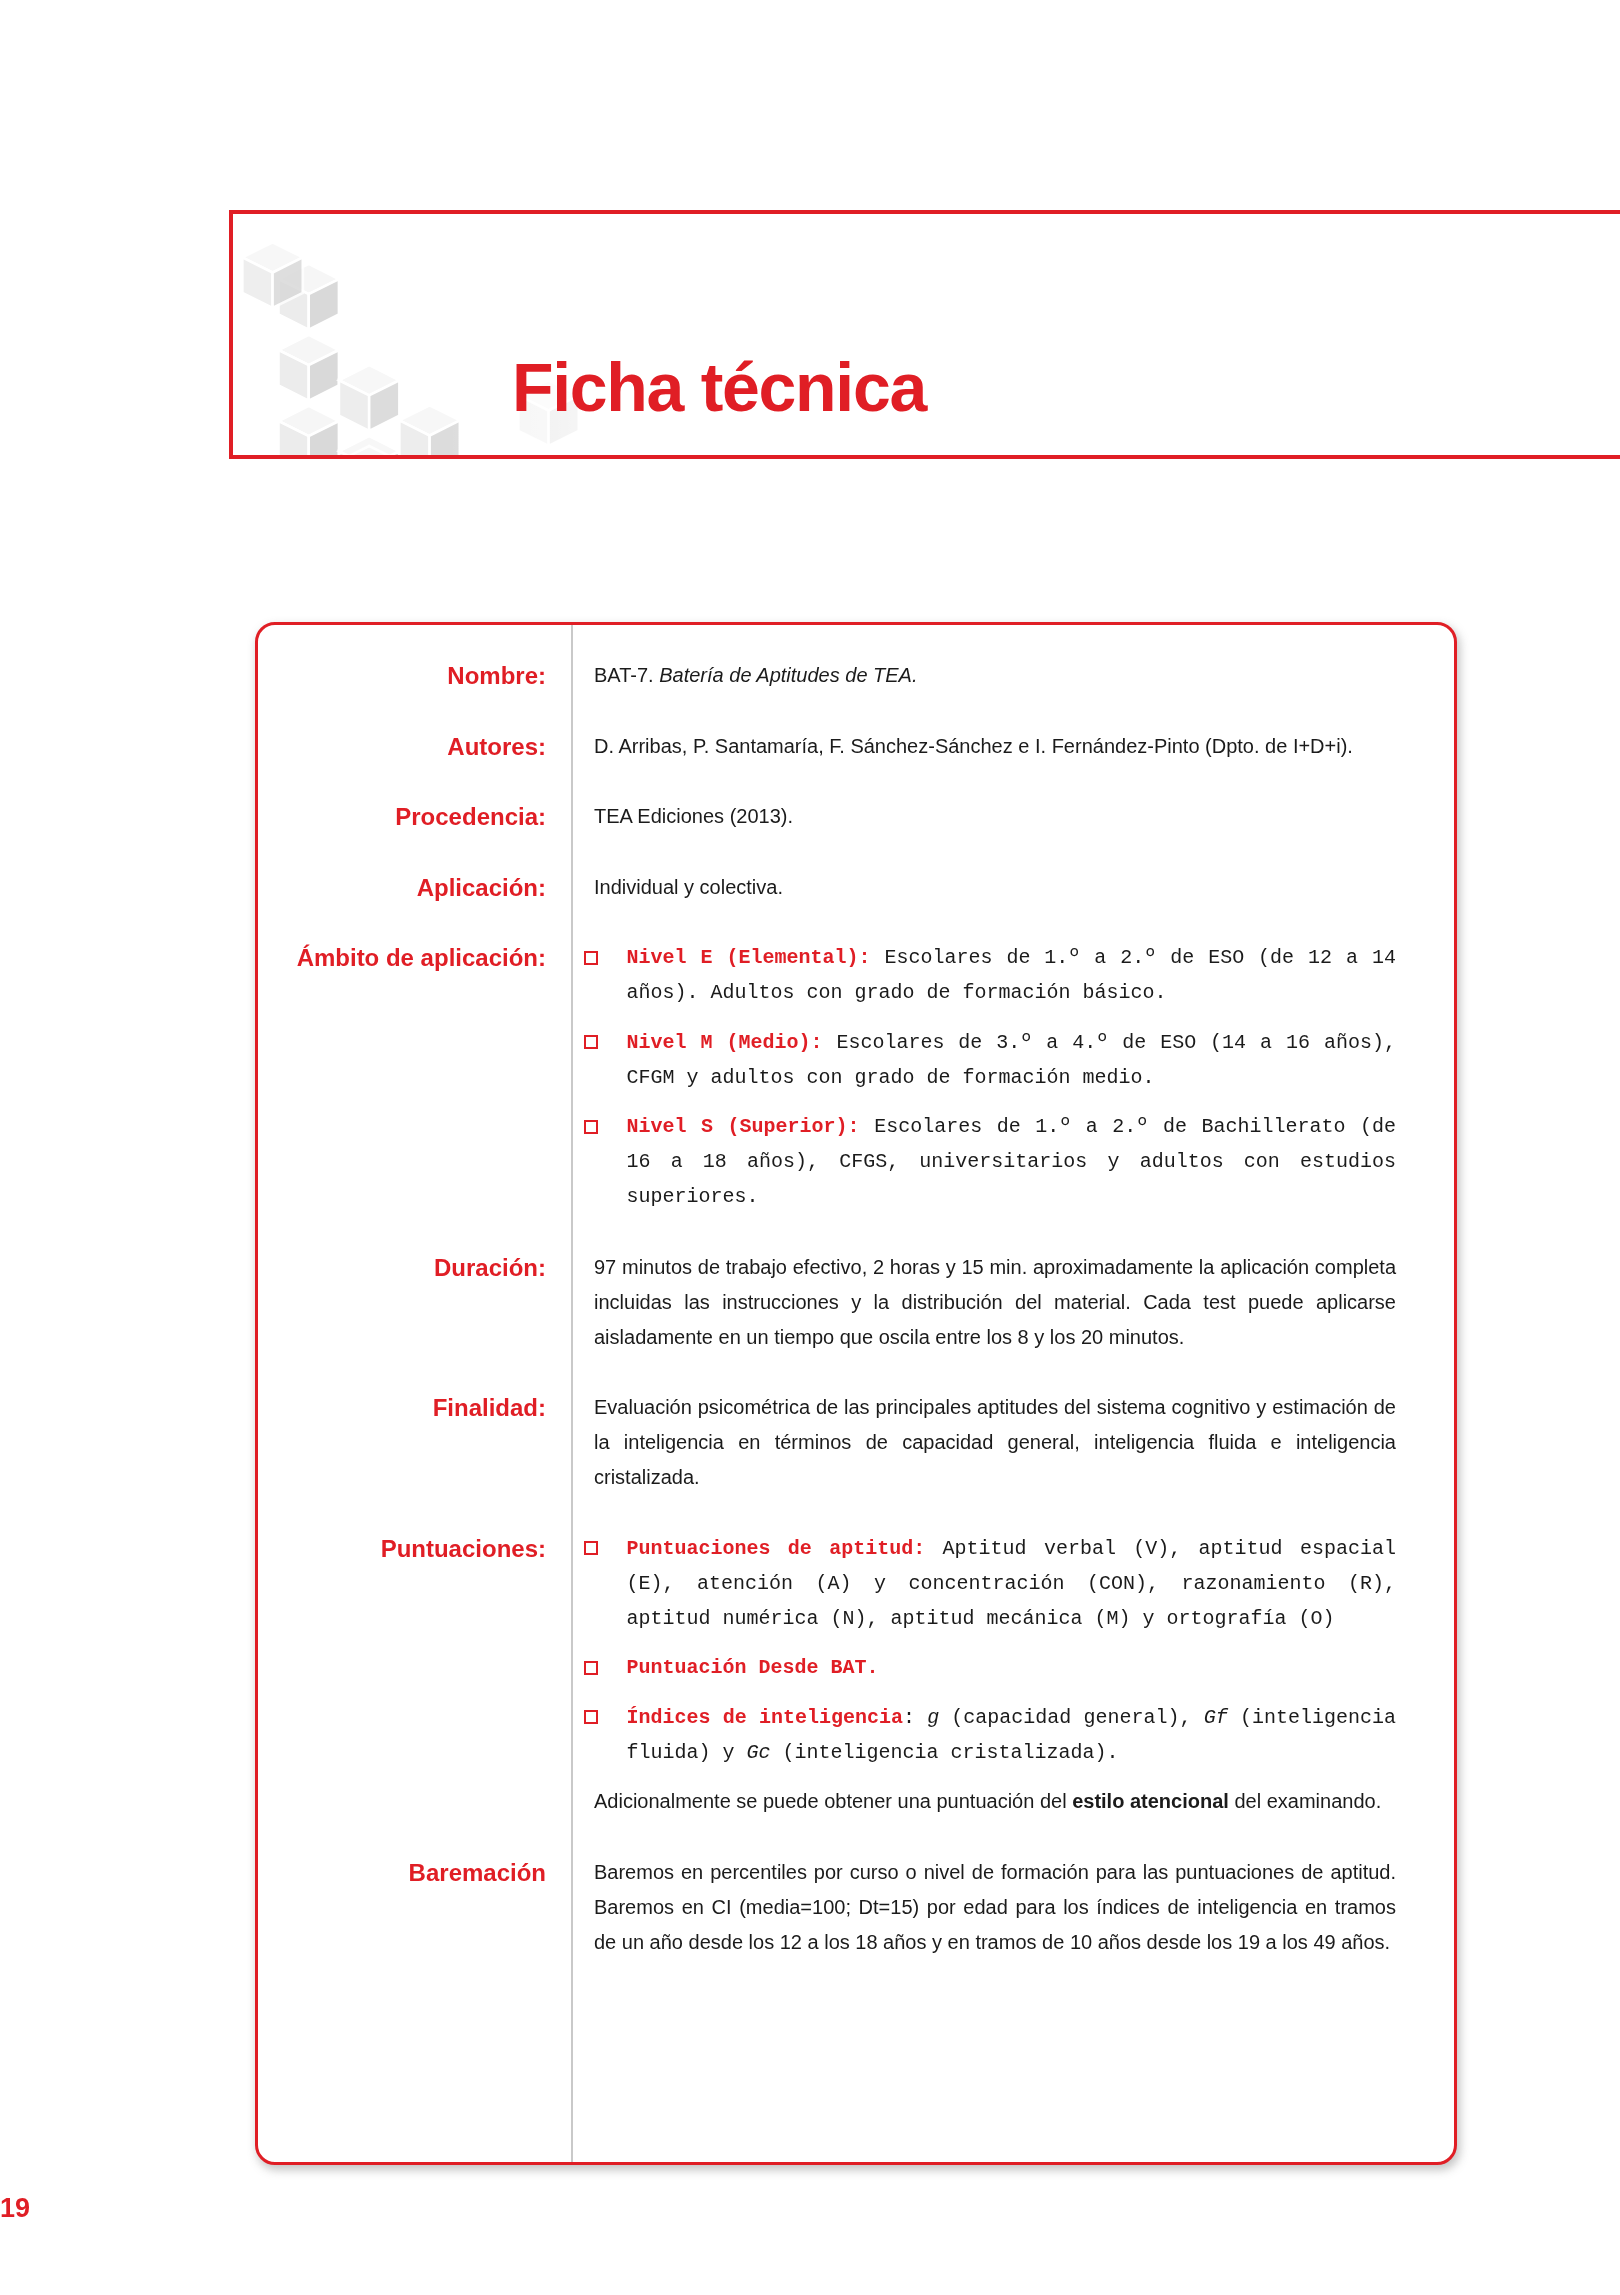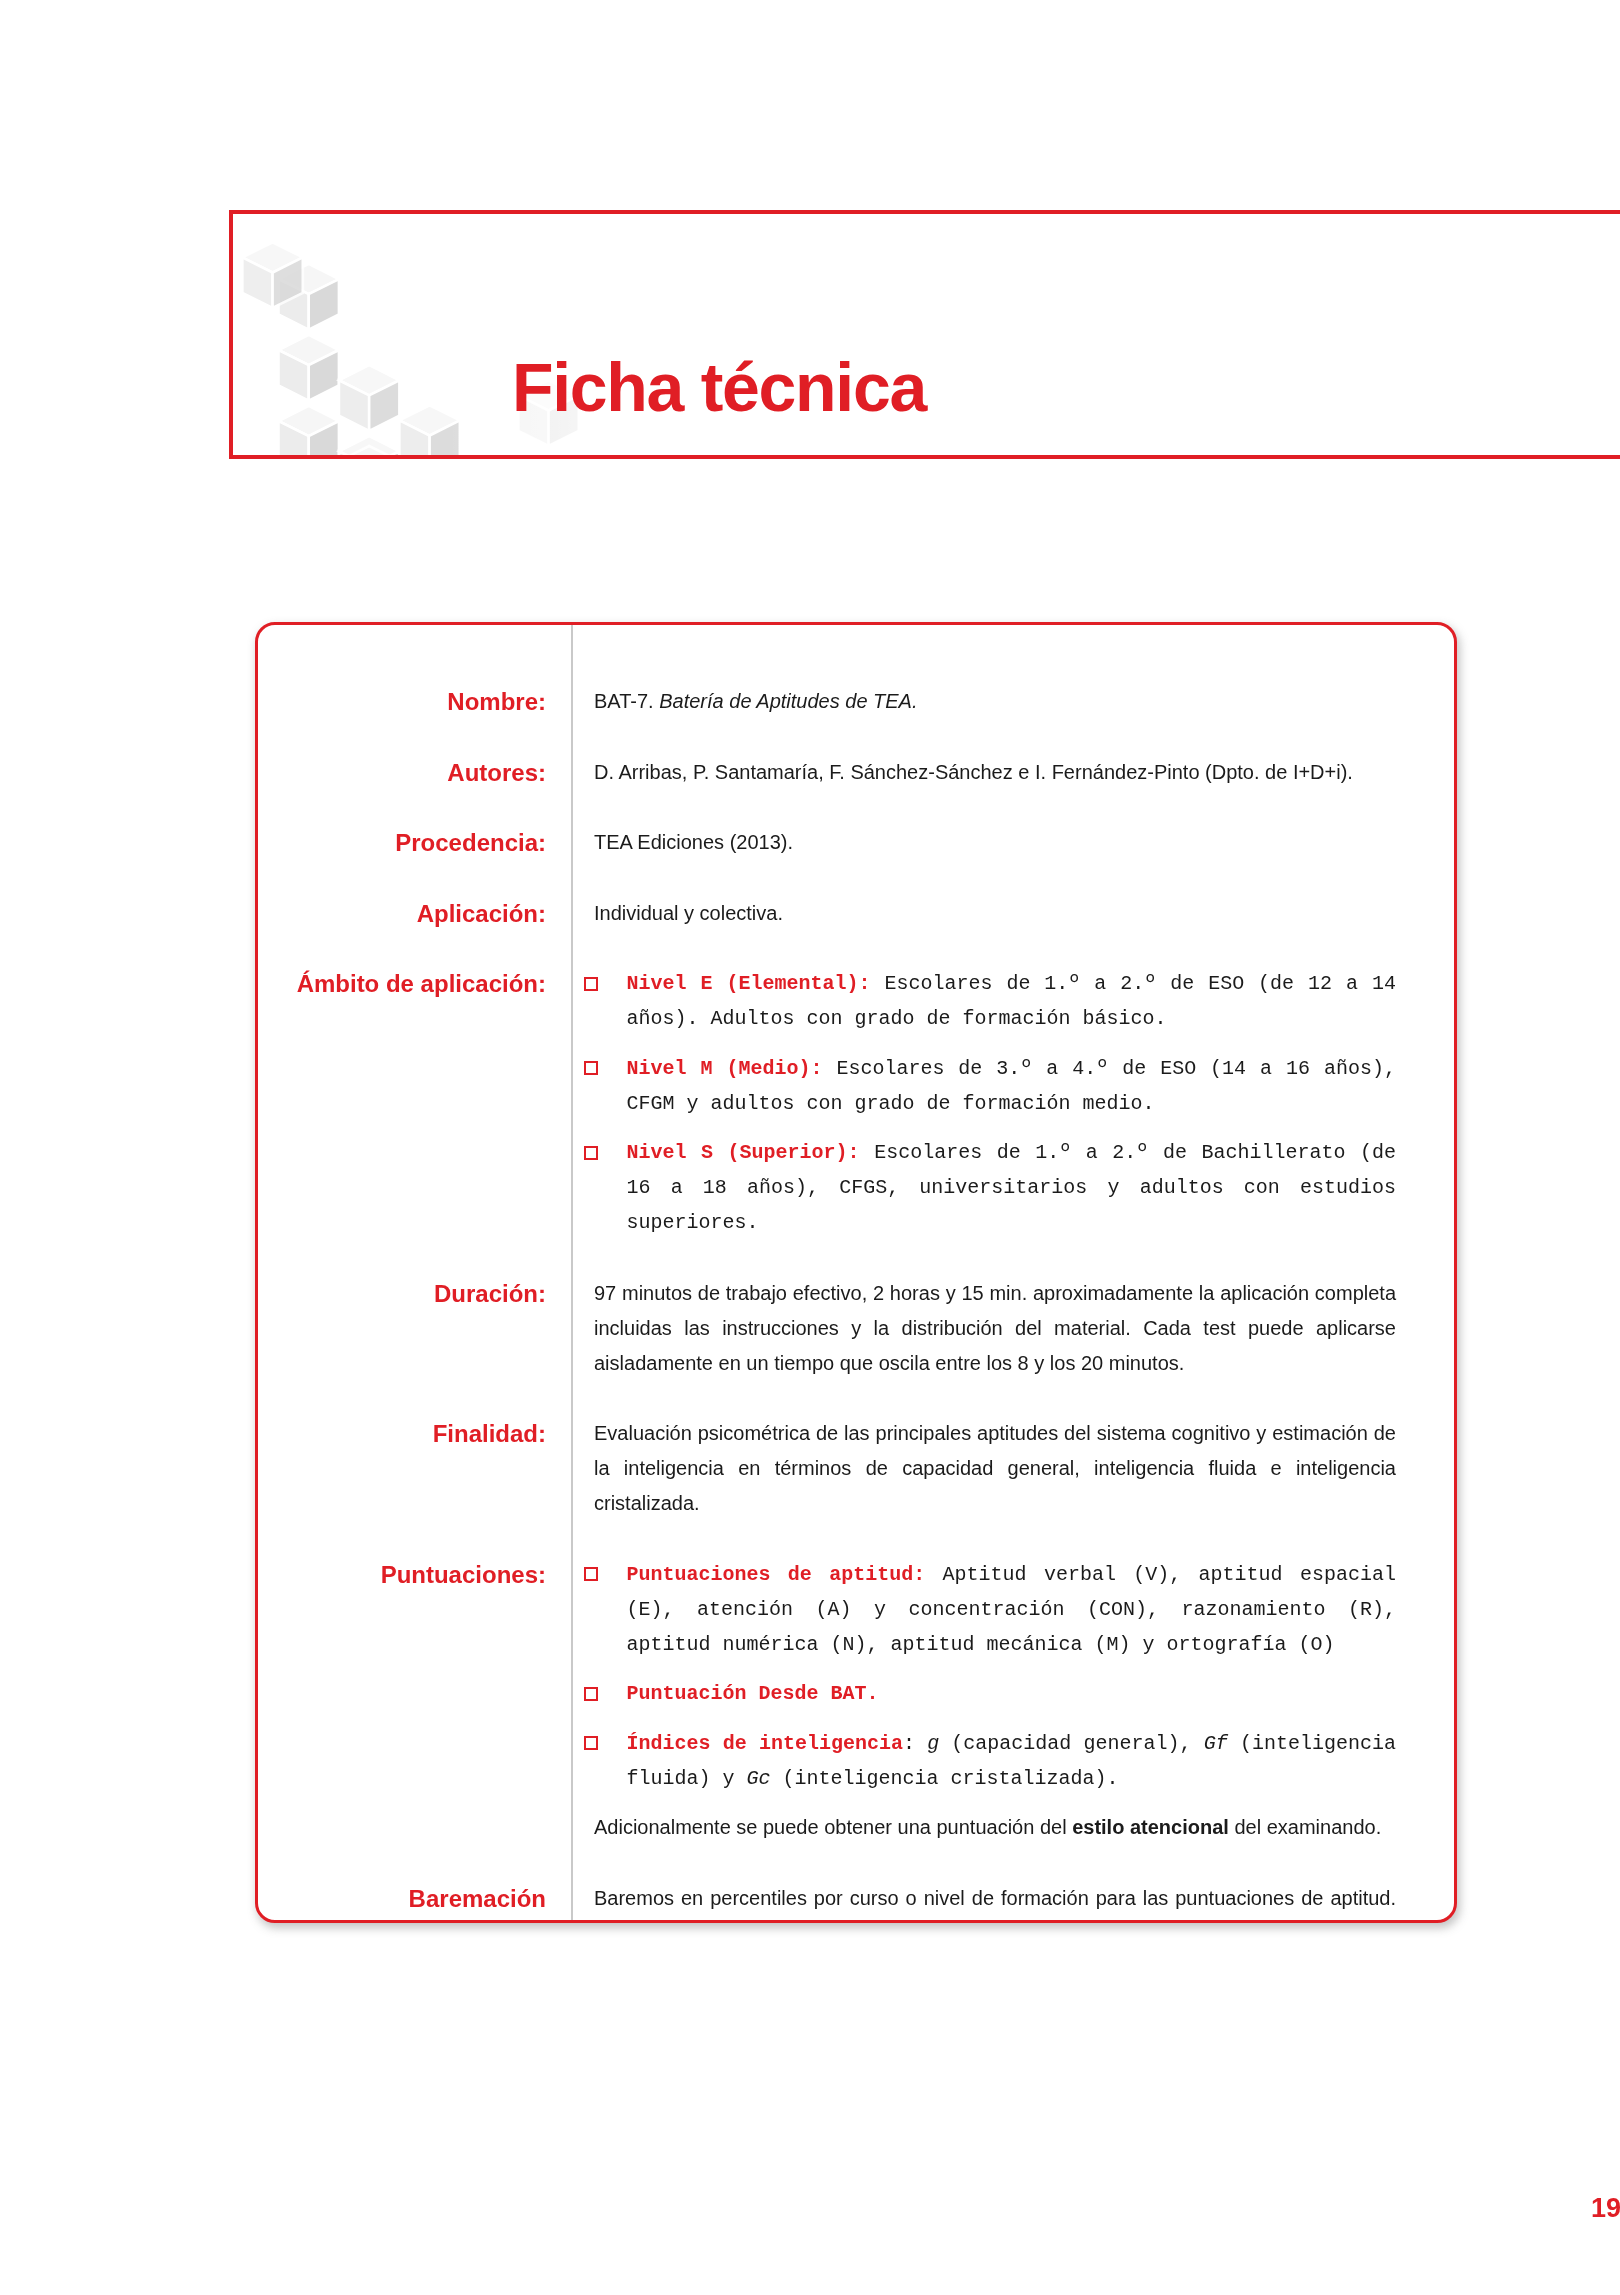--- a/index.html
+++ b/index.html
@@ -35,26 +35,26 @@
     font-weight:bold;
     letter-spacing:-1.3px;
     color:var(--red);
     line-height:1;
     white-space:nowrap;
   }
   
   .main-box{
     position:absolute;
     left:255px;top:622px;
-    width:1202px;height:1301px;
+    width:1202px;height:1543px;
     background:#ffffff;
     border:3.3px solid var(--red);
     border-radius:20px;
     box-shadow:2.6px 4.6px 9.2px rgba(125,125,125,0.45);
-    padding-top:59px;
+    padding-top:33px;
     overflow:hidden;
   }
   .divider{
     position:absolute;
     left:313px;top:0;bottom:0;width:2px;
     background:var(--divider);
   }
   .row{
     display:flex;
     margin-bottom:21px;
@@ -96,21 +96,21 @@
     padding-left:29px;
     text-align:justify;
     font-family:Liberation Mono, monospace;
   }
   .lead{color:var(--red);font-weight:bold;}
   .it{font-style:italic;}
   .bd{font-weight:bold;}
   .page-number{
     position:absolute;
     left:0;top:2193px;width:1621px;
-    text-align:right;
+    text-align:left;
     color:var(--red);
     font-weight:bold;
     font-size:27px;
   }
 </style>
 </head>
 <body>
 
 <div class="header-box">
   <div class="cubes-wrap">

